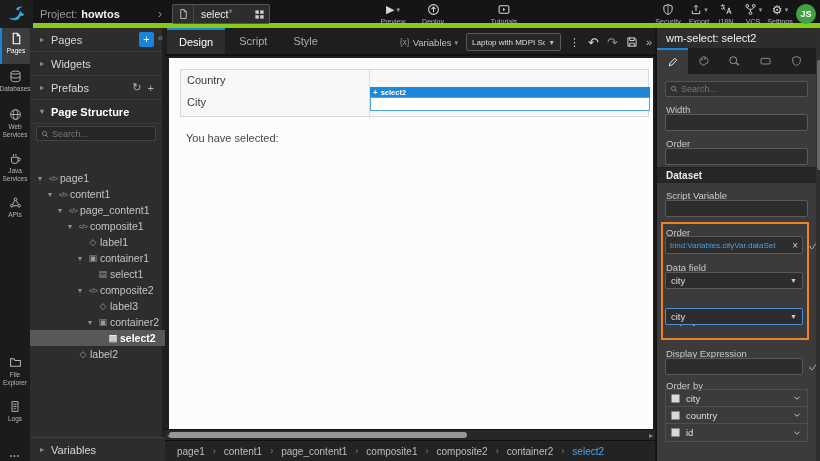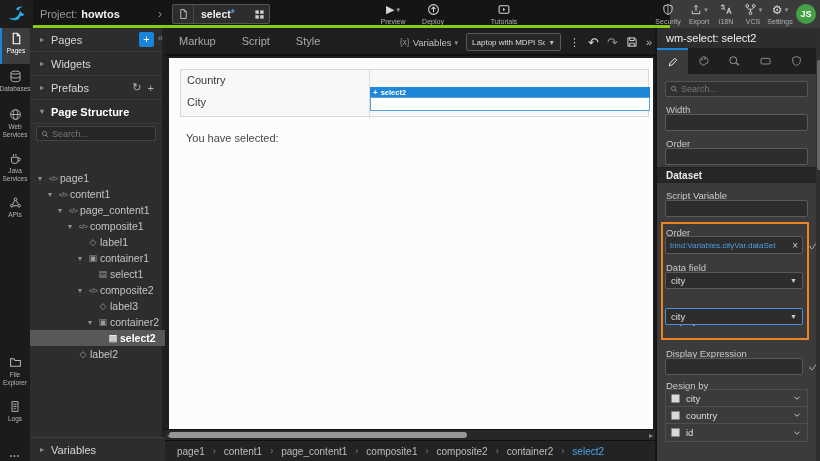--- a/index.html
+++ b/index.html
@@ -4,28 +4,28 @@
 <style>
   *{margin:0;padding:0;box-sizing:border-box}
   html,body{width:820px;height:461px;overflow:hidden}
   body{font-family:"Liberation Sans",sans-serif;background:#2d2d2d;-webkit-font-smoothing:antialiased}
   #app{position:relative;width:820px;height:461px;background:#3b3b3b;overflow:hidden}
   .abs{position:absolute}
   .flex{display:flex;align-items:center}
   svg{display:block}
 
   
-  .topbar{left:0;top:0;width:670px;height:28px;background:#151515;border-bottom:3px solid #84cc16;z-index:30}
+  .topbar{left:0;top:0;width:820px;height:28px;background:#151515;border-bottom:5px solid #84cc16;z-index:30}
   .logo-box{left:0;top:0;width:33px;height:28px;display:flex;align-items:center;justify-content:center;background:#1d1d1d}
   .proj{left:40px;top:0;height:28px;font-size:11px;color:#9a9a9a}
   .proj b{color:#f2f2f2;margin-left:4px;font-weight:bold}
   .proj-chev{left:158px;top:0;height:28px;color:#8a8a8a;font-size:12px}
   .page-pill{left:172px;top:4px;width:98px;height:20px;background:#2d2d2d;border:1px solid #555;border-radius:2px;display:flex;align-items:center}
   .pill-doc{width:21px;height:18px;border-right:1px solid #4a4a4a;display:flex;align-items:center;justify-content:center;color:#bdbdbd}
-  .pill-label{flex:1;padding-left:7px;font-size:10.5px;color:#f0f0f0;font-weight:bold}
+  .pill-label{flex:1;padding-left:7px;font-size:10.5px;color:#f0f0f0;font-weight:normal}
   .pill-dirty{color:#4da1e8;font-size:10px;vertical-align:top}
   .pill-grid{width:20px;display:flex;align-items:center;justify-content:center;color:#cfcfcf}
   .tb-item{position:absolute;top:3px;width:46px;display:flex;flex-direction:column;align-items:center;color:#d6d6d6;cursor:pointer}
   .tb-item .lbl{font-size:7px;color:#b0b0b0;margin-top:2px;white-space:nowrap}
   .tb-ic{height:13px;display:flex;align-items:center;gap:2px}
   .chev-sm{font-size:7px;color:#9a9a9a;line-height:1}
   .avatar{left:796px;top:4px;width:20px;height:20px;border-radius:50%;background:#44a047;color:#fff;font-size:9px;font-weight:bold;display:flex;align-items:center;justify-content:center}
 
   
   .rail{left:0;top:28px;width:30px;height:433px;background:#1b1b1b;z-index:20}
@@ -399,21 +399,21 @@
     </div>
 
     <div class="vars-footer">
       <span class="arr">▸</span>
       <span>Variables</span>
     </div>
   </div>
 
   <div class="abs canvascol">
     <div class="ctoolbar">
-      <div class="ctab">Markup</div>
+      <div class="ctab active">Design</div>
       <div class="ctab">Script</div>
       <div class="ctab">Style</div>
       <div class="ctool-right">
         <span class="vars-menu">
           <span class="vx">{x}</span>
           <span>Variables</span>
           <span class="chev-sm">▾</span>
         </span>
         <span class="device-pill">
           <span class="dtext">Laptop with MDPI Screen</span>
@@ -562,21 +562,21 @@
 
     <div class="flabel" style="top:320px">Display Expression</div>
     <input class="finput" style="top: 330px; width: 138px;">
     <span class="linkic" style="left:152px;top:333px">
         <svg width="11" height="11" viewBox="0 0 16 16" fill="none" stroke="currentColor" stroke-width="1.4">
           <path d="M6.3 9.7l3.4-3.4"></path>
           <path d="M9 4.3l1.4-1.4a2.4 2.4 0 013.4 3.4L12.4 7.7M7 8.3L5.6 9.7a2.4 2.4 0 01-3.4-3.4" transform="translate(0 2)"></path>
         </svg>
       </span>
 
-    <div class="flabel" style="top:352px">Design by</div>
+    <div class="flabel" style="top:352px">Order by</div>
     <div class="oblist">
       <div class="obrow">
         <span class="obcheck"></span>
         <span class="oblabel">city</span>
         <span>
             <svg width="10" height="10" viewBox="0 0 16 16" fill="none" stroke="#c9c9c9" stroke-width="1.6">
               <path d="M4 6l4 4 4-4"></path>
             </svg>
           </span>
       </div>

